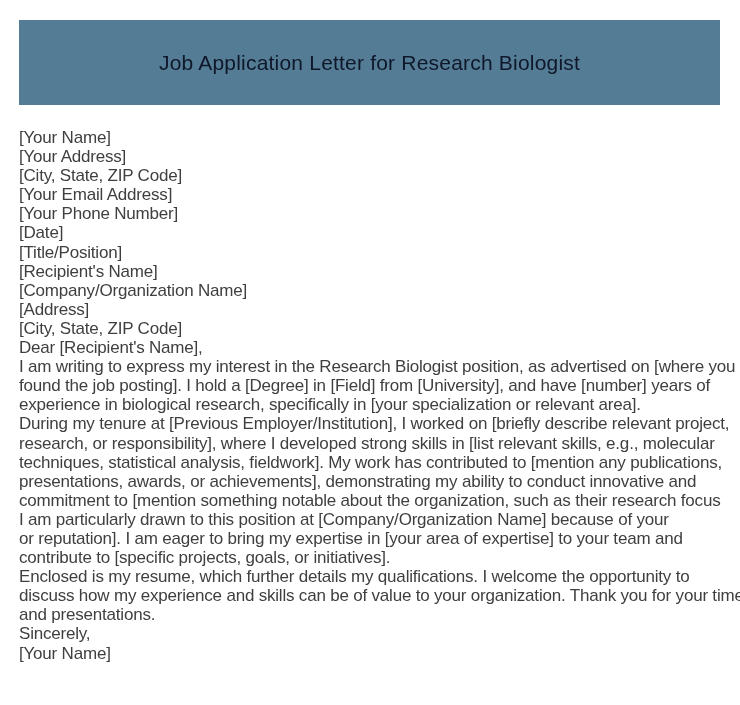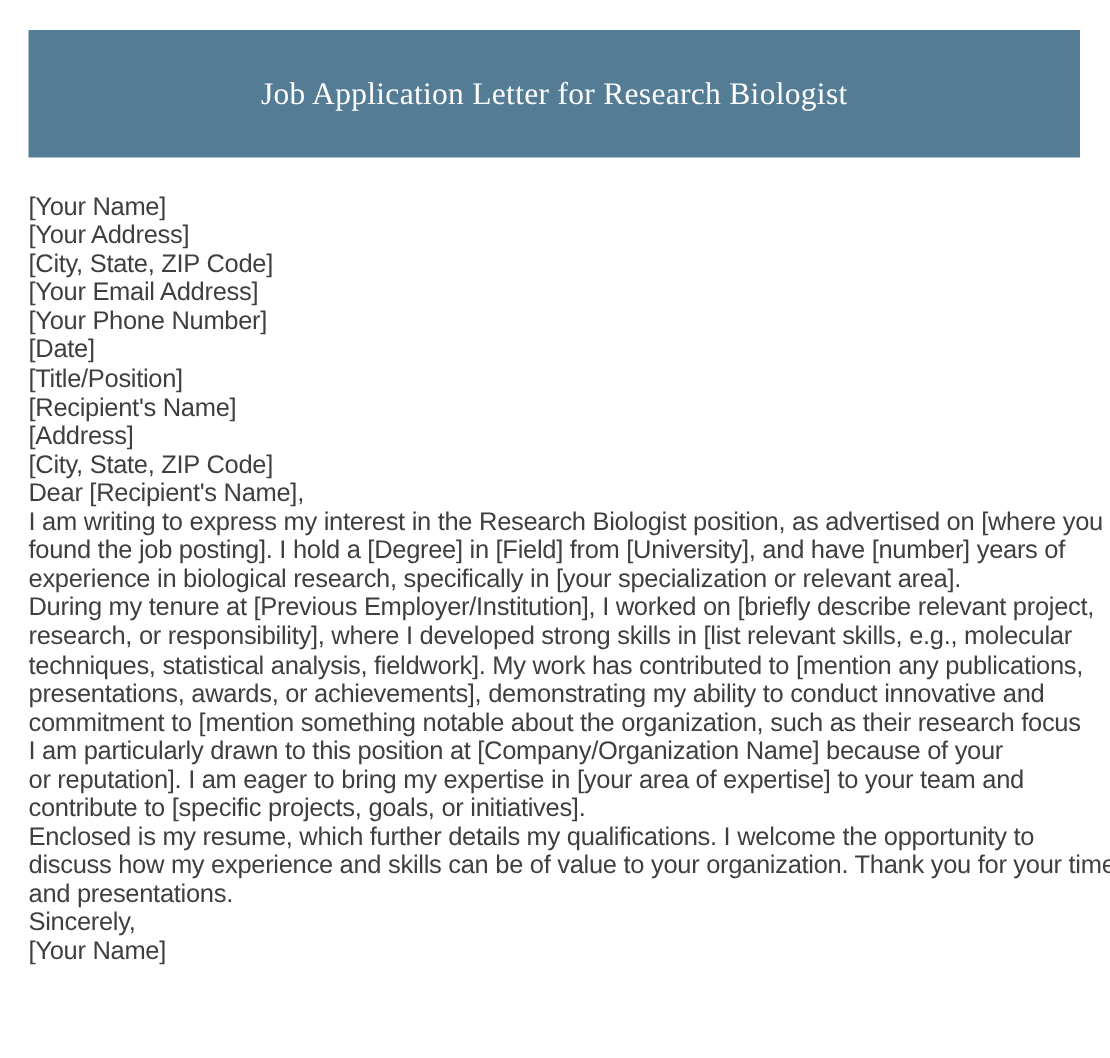--- a/index.html
+++ b/index.html
@@ -46,32 +46,33 @@
     letter-spacing: -0.2px;
     white-space: nowrap;
   }
 </style>
 </head>
 <body style="background: rgb(255, 255, 255);">
 
 <div class="page">
 
   <div class="title-band" style="background: rgb(84, 124, 148);">
-    <h1 style="color: #ffffff; font-family: Liberation Serif, serif;">Job Application Letter for Research Biologist</h1>
+    <h1 style="color: #0f172a;">Job Application Letter for Research Biologist</h1>
   </div>
 
   <div class="letter-body" style="color: rgb(63, 63, 63);">
     <div class="letter-line">[Your Name]</div>
     <div class="letter-line">[Your Address]</div>
     <div class="letter-line">[City, State, ZIP Code]</div>
     <div class="letter-line">[Your Email Address]</div>
     <div class="letter-line">[Your Phone Number]</div>
     <div class="letter-line">[Date]</div>
     <div class="letter-line">[Title/Position]</div>
     <div class="letter-line">[Recipient's Name]</div>
+    <div class="letter-line">[Company/Organization Name]</div>
     <div class="letter-line">[Address]</div>
     <div class="letter-line">[City, State, ZIP Code]</div>
     <div class="letter-line">Dear [Recipient's Name],</div>
     <div class="letter-line">I am writing to express my interest in the Research Biologist position, as advertised on [where you</div>
     <div class="letter-line">found the job posting]. I hold a [Degree] in [Field] from [University], and have [number] years of</div>
     <div class="letter-line">experience in biological research, specifically in [your specialization or relevant area].</div>
     <div class="letter-line">During my tenure at [Previous Employer/Institution], I worked on [briefly describe relevant project,</div>
     <div class="letter-line">research, or responsibility], where I developed strong skills in [list relevant skills, e.g., molecular</div>
     <div class="letter-line">techniques, statistical analysis, fieldwork]. My work has contributed to [mention any publications,</div>
     <div class="letter-line">presentations, awards, or achievements], demonstrating my ability to conduct innovative and</div>

